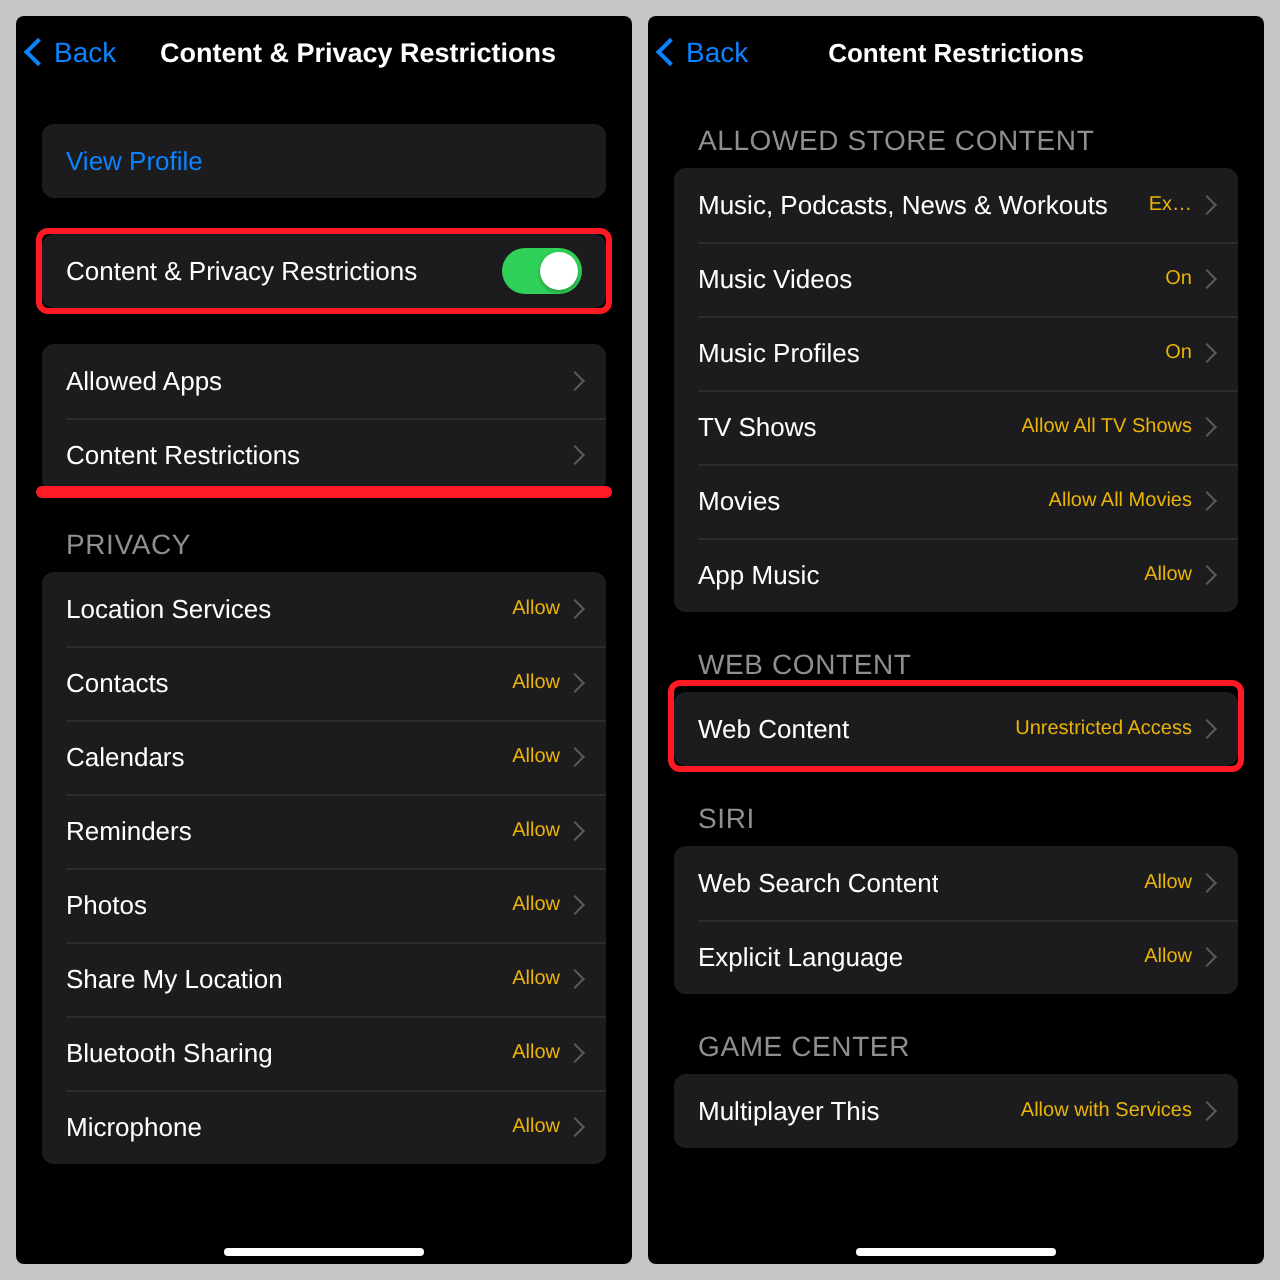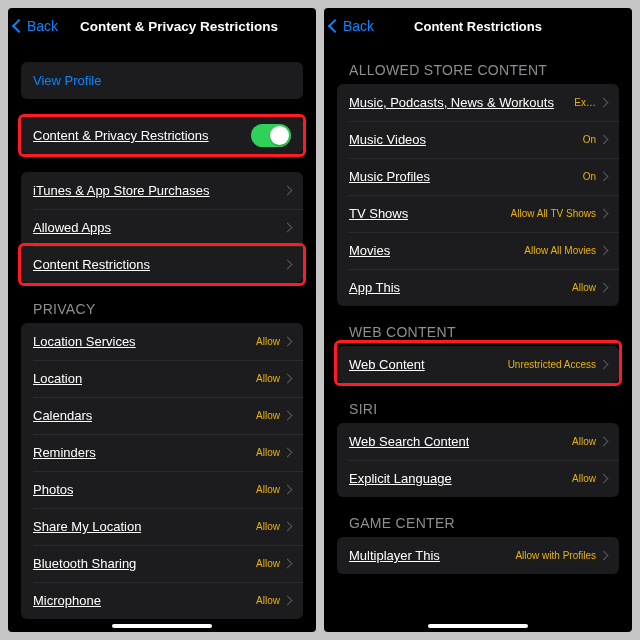--- a/index.html
+++ b/index.html
@@ -55,21 +55,21 @@
       height: 37px;
       display: flex; align-items: center;
       padding: 0 12px;
       position: relative;
     }
     .cell + .cell::before {
       content: "";
       position: absolute; left: 12px; right: 0; top: 0;
       height: 1px; background: #2c2c2e;
     }
-    .cell-label { color: #fff; font-size: 13px; flex: 0 1 auto; white-space: nowrap; overflow: hidden; text-overflow: ellipsis; text-decoration: underline;}
+    .cell-label { color: #fff; font-size: 13px; flex: 0 1 auto; white-space: nowrap; overflow: hidden; text-overflow: ellipsis;}
     .spacer { flex: 1; }
     .cell-value { color: #eab308; font-size: 10px; margin-right: 4px; white-space: nowrap; overflow: hidden; text-overflow: ellipsis; max-width:120px;}
     .chev-right { width: 7px; height: 7px; border-right: 1.6px solid #5a5a5e; border-top: 1.6px solid #5a5a5e; transform: rotate(45deg); flex: 0 0 auto; }
     .link { color: #0a84ff; font-size: 13px; }
     .footer-text { color: #8e8e93; font-size: 10.5px; padding: 6px 12px 0 12px; }
     .toggle {
       width: 40px; height: 23px; border-radius: 23px;
       background: #30d158; position: relative; flex: 0 0 auto;
     }
     .toggle::after {
@@ -117,25 +117,20 @@
           <span class="spacer"></span>
           <span class="toggle"></span>
         </div>
       </div>
     </div>
 
     <div class="group hl-wrap">
       <div class="hl" style="top:71px;bottom:-3px;"></div>
       <div class="cell-block">
         <div class="cell">
-          <span class="cell-label">iTunes &amp; App Store Purchases</span>
-          <span class="spacer"></span>
-            <span class="chev-right"></span>
-        </div>
-        <div class="cell">
           <span class="cell-label">Allowed Apps</span>
           <span class="spacer"></span>
             <span class="chev-right"></span>
         </div>
         <div class="cell">
           <span class="cell-label">Content Restrictions</span>
           <span class="spacer"></span>
             <span class="chev-right"></span>
         </div>
       </div>
@@ -144,21 +139,21 @@
     <div class="group">
       <div class="group-header">PRIVACY</div>
       <div class="cell-block">
         <div class="cell">
             <span class="cell-label">Location Services</span>
             <span class="spacer"></span>
             <span class="cell-value">Allow</span>
             <span class="chev-right"></span>
           </div>
         <div class="cell">
-            <span class="cell-label">Location</span>
+            <span class="cell-label">Contacts</span>
             <span class="spacer"></span>
             <span class="cell-value">Allow</span>
             <span class="chev-right"></span>
           </div>
         <div class="cell">
             <span class="cell-label">Calendars</span>
             <span class="spacer"></span>
             <span class="cell-value">Allow</span>
             <span class="chev-right"></span>
           </div>
@@ -236,21 +231,21 @@
             <span class="cell-value">Allow All TV Shows</span>
             <span class="chev-right"></span>
           </div>
         <div class="cell">
             <span class="cell-label">Movies</span>
             <span class="spacer"></span>
             <span class="cell-value">Allow All Movies</span>
             <span class="chev-right"></span>
           </div>
         <div class="cell">
-            <span class="cell-label">App This</span>
+            <span class="cell-label">App Music</span>
             <span class="spacer"></span>
             <span class="cell-value">Allow</span>
             <span class="chev-right"></span>
           </div>
       </div>
     </div>
 
     <div class="group hl-wrap">
       <div class="group-header">WEB CONTENT</div>
       <div class="hl" style="top:16px;bottom:-3px;"></div>
@@ -281,21 +276,21 @@
           </div>
       </div>
     </div>
 
     <div class="group">
       <div class="group-header">GAME CENTER</div>
       <div class="cell-block">
         <div class="cell">
             <span class="cell-label">Multiplayer This</span>
             <span class="spacer"></span>
-            <span class="cell-value">Allow with Profiles</span>
+            <span class="cell-value">Allow with Services</span>
             <span class="chev-right"></span>
           </div>
       </div>
     </div>
 
   </div>
   <div class="home-ind"></div>
 </div>
 
 </body></html>

